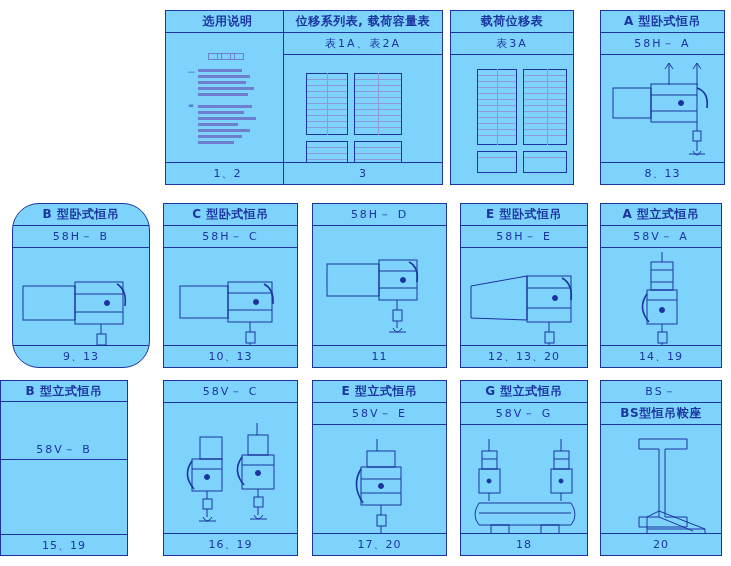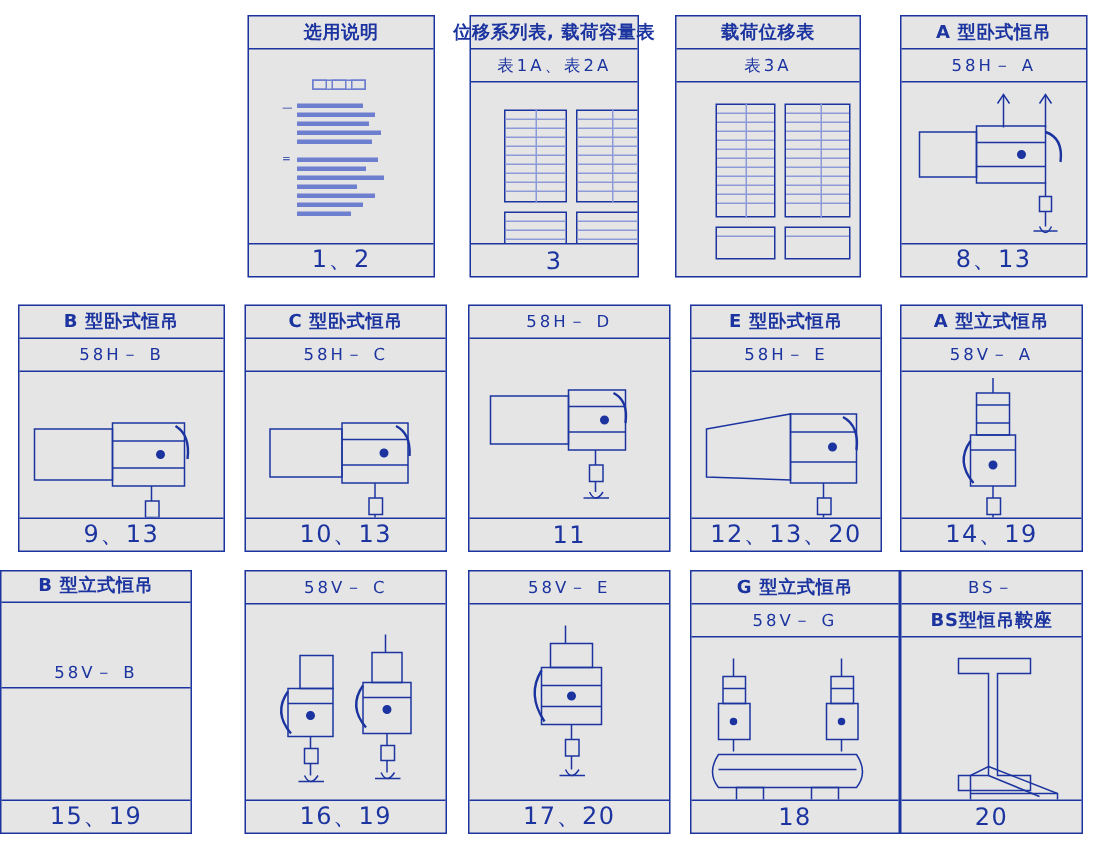--- a/index.html
+++ b/index.html
@@ -9,21 +9,21 @@
     color:#1c34a0;
     overflow:hidden;
   }
   .sheet{position:relative;width:731px;height:566px;}
 
   
   .card{
     position:absolute;
     border:1.5px solid #1c34a0;
     box-sizing:border-box;
-    background:#e5e5e5;
+    background:#7dd3fc;
     display:flex;
     flex-direction:column;
   }
   .card .hdr{
     height:21px;
     border-bottom:1.5px solid #1c34a0;
     display:flex;align-items:center;justify-content:center;
     font-size:11px;
     letter-spacing:.5px;
     white-space:nowrap;
@@ -31,21 +31,21 @@
   .card .hdr.sub{border-bottom:1.5px solid #1c34a0;}
   .card .body{
     flex:1;
     position:relative;
     overflow:hidden;
   }
   .card .ftr{
     height:21px;
     border-top:1.5px solid #1c34a0;
     display:flex;align-items:center;justify-content:center;
-    font-size:16px;
+    font-size:11px;
     letter-spacing:1px;
   }
   .hdr .big{font-size:12px;font-weight:bold;}
   .hdr .code{font-size:11px;letter-spacing:2px;}
 
   
   .row1{top:10px;height:175px;}
   .row2{top:203px;height:165px;}
   .row3{top:380px;height:176px;}
 
@@ -89,21 +89,21 @@
       <div class="blob" style="left:32px;top:78px;width:46px;"></div>
       <div class="blob" style="left:32px;top:84px;width:58px;"></div>
       <div class="blob" style="left:32px;top:90px;width:40px;"></div>
       <div class="blob" style="left:32px;top:96px;width:52px;"></div>
       <div class="blob" style="left:32px;top:102px;width:44px;"></div>
       <div class="blob" style="left:32px;top:108px;width:36px;"></div>
     </div>
     <div class="ftr">1、2</div>
   </div>
 
-  <div class="card row1" style="left:313px;width:113px;">
+  <div class="card row1" style="left:283px;width:160px;">
     <div class="hdr">
         <span class="big">位移系列表, 载荷容量表</span>
       </div>
     <div class="hdr sub">
         <span class="code">表1A、表2A</span>
       </div>
     <div class="body">
       <div class="minitable" style="left:22px;top:18px;width:42px;height:62px;">
         <div class="r"></div>
           <div class="r"></div>
@@ -222,21 +222,21 @@
           <rect x="92" y="76" width="8" height="10"></rect>
           <line x1="96" y1="86" x2="96" y2="96"></line>
           <path d="M92 96 q4 8 8 0"></path>
           <line x1="88" y1="99" x2="104" y2="99"></line>
         </g>
       </svg>
     </div>
     <div class="ftr">8、13</div>
   </div>
 
-  <div class="card row2" style="left:12px;width:138px;">
+  <div class="card row2" style="left:12px;width:138px;border-radius:27px;">
     <div class="hdr">
         <span class="big">B 型卧式恒吊</span>
       </div>
     <div class="hdr sub">
         <span class="code">58H－ B</span>
       </div>
     <div class="body">
       <svg width="138" height="118" viewBox="0 0 138 118">
         <g stroke="#1c34a0" fill="none" stroke-width="1">
           <rect x="10" y="38" width="52" height="34"></rect>
@@ -431,20 +431,23 @@
           <line x1="94" y1="104" x2="94" y2="112"></line>
           <path d="M90 112 q4 8 9 0"></path>
           <line x1="86" y1="116" x2="103" y2="116"></line>
         </g>
       </svg>
     </div>
     <div class="ftr">16、19</div>
   </div>
 
   <div class="card row3" style="left:312px;width:135px;">
+    <div class="hdr">
+        <span class="big">E 型立式恒吊</span>
+      </div>
     <div class="hdr sub">
         <span class="code">58V－ E</span>
       </div>
     <div class="body">
       <svg width="135" height="129" viewBox="0 0 135 129">
         <g stroke="#1c34a0" fill="none" stroke-width="1">
           <line x1="64" y1="14" x2="64" y2="26"></line>
           <rect x="54" y="26" width="28" height="16"></rect>
           <rect x="48" y="42" width="40" height="38"></rect>
           <line x1="48" y1="54" x2="88" y2="54"></line>
@@ -455,21 +458,21 @@
           <rect x="64" y="90" width="9" height="11"></rect>
           <line x1="68" y1="101" x2="68" y2="110"></line>
           <path d="M64 110 q4 8 9 0"></path>
           <line x1="60" y1="114" x2="77" y2="114"></line>
         </g>
       </svg>
     </div>
     <div class="ftr">17、20</div>
   </div>
 
-  <div class="card row3" style="left:460px;width:140px;">
+  <div class="card row3" style="left:460px;width:128px;">
     <div class="hdr">
         <span class="big">G 型立式恒吊</span>
       </div>
     <div class="hdr sub">
         <span class="code">58V－ G</span>
       </div>
     <div class="body">
       <svg width="128" height="129" viewBox="0 0 128 129">
         <g stroke="#1c34a0" fill="none" stroke-width="1">
 

